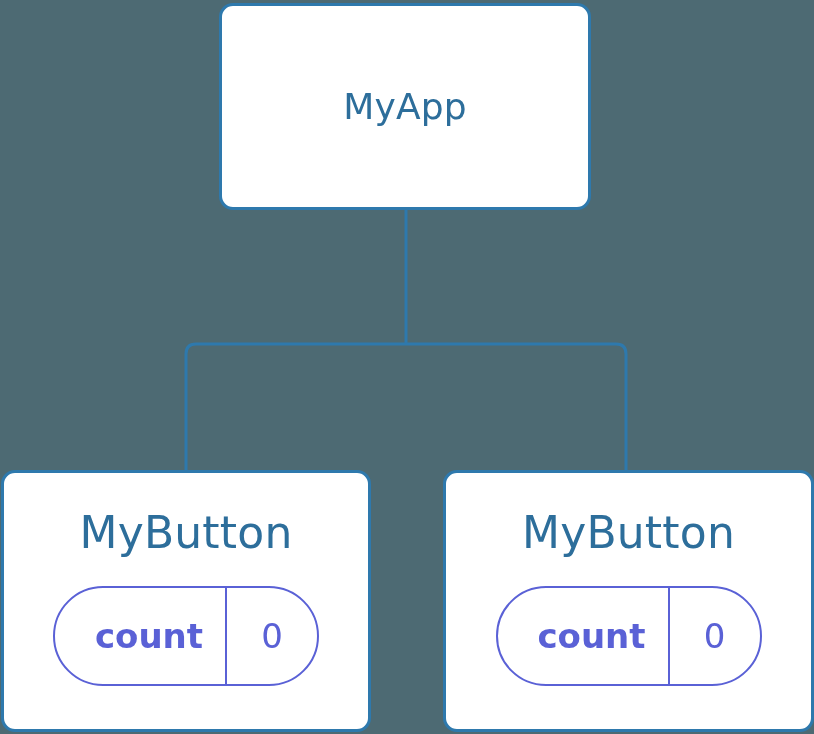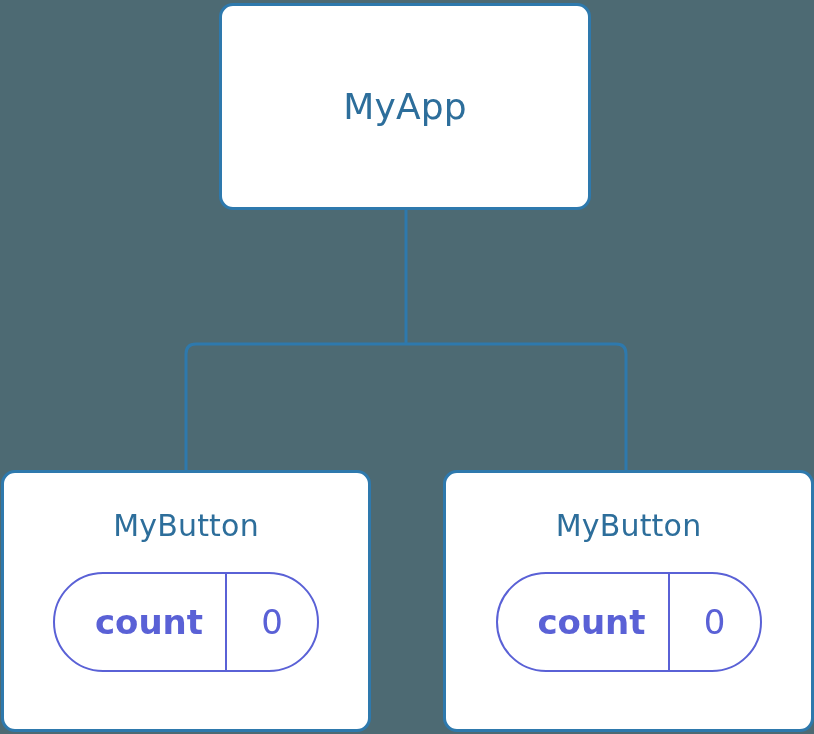--- a/index.html
+++ b/index.html
@@ -74,21 +74,21 @@
     color: #2d6e9b;
     font-size: 36px;
     line-height: 1;
     letter-spacing: 0.2px;
     white-space: nowrap;
     -webkit-font-smoothing: antialiased;
   }
 
   .node-child-left .node-title,
   .node-child-right .node-title {
-    font-size: 30px;
+    font-size: 44px;
   }
 
   
   .prop-pill {
     position: relative;
     margin-top: 31px;
     box-sizing: border-box;
     height: 100px;
     border: 2px solid #5a61d6;
     border-radius: 50px;

